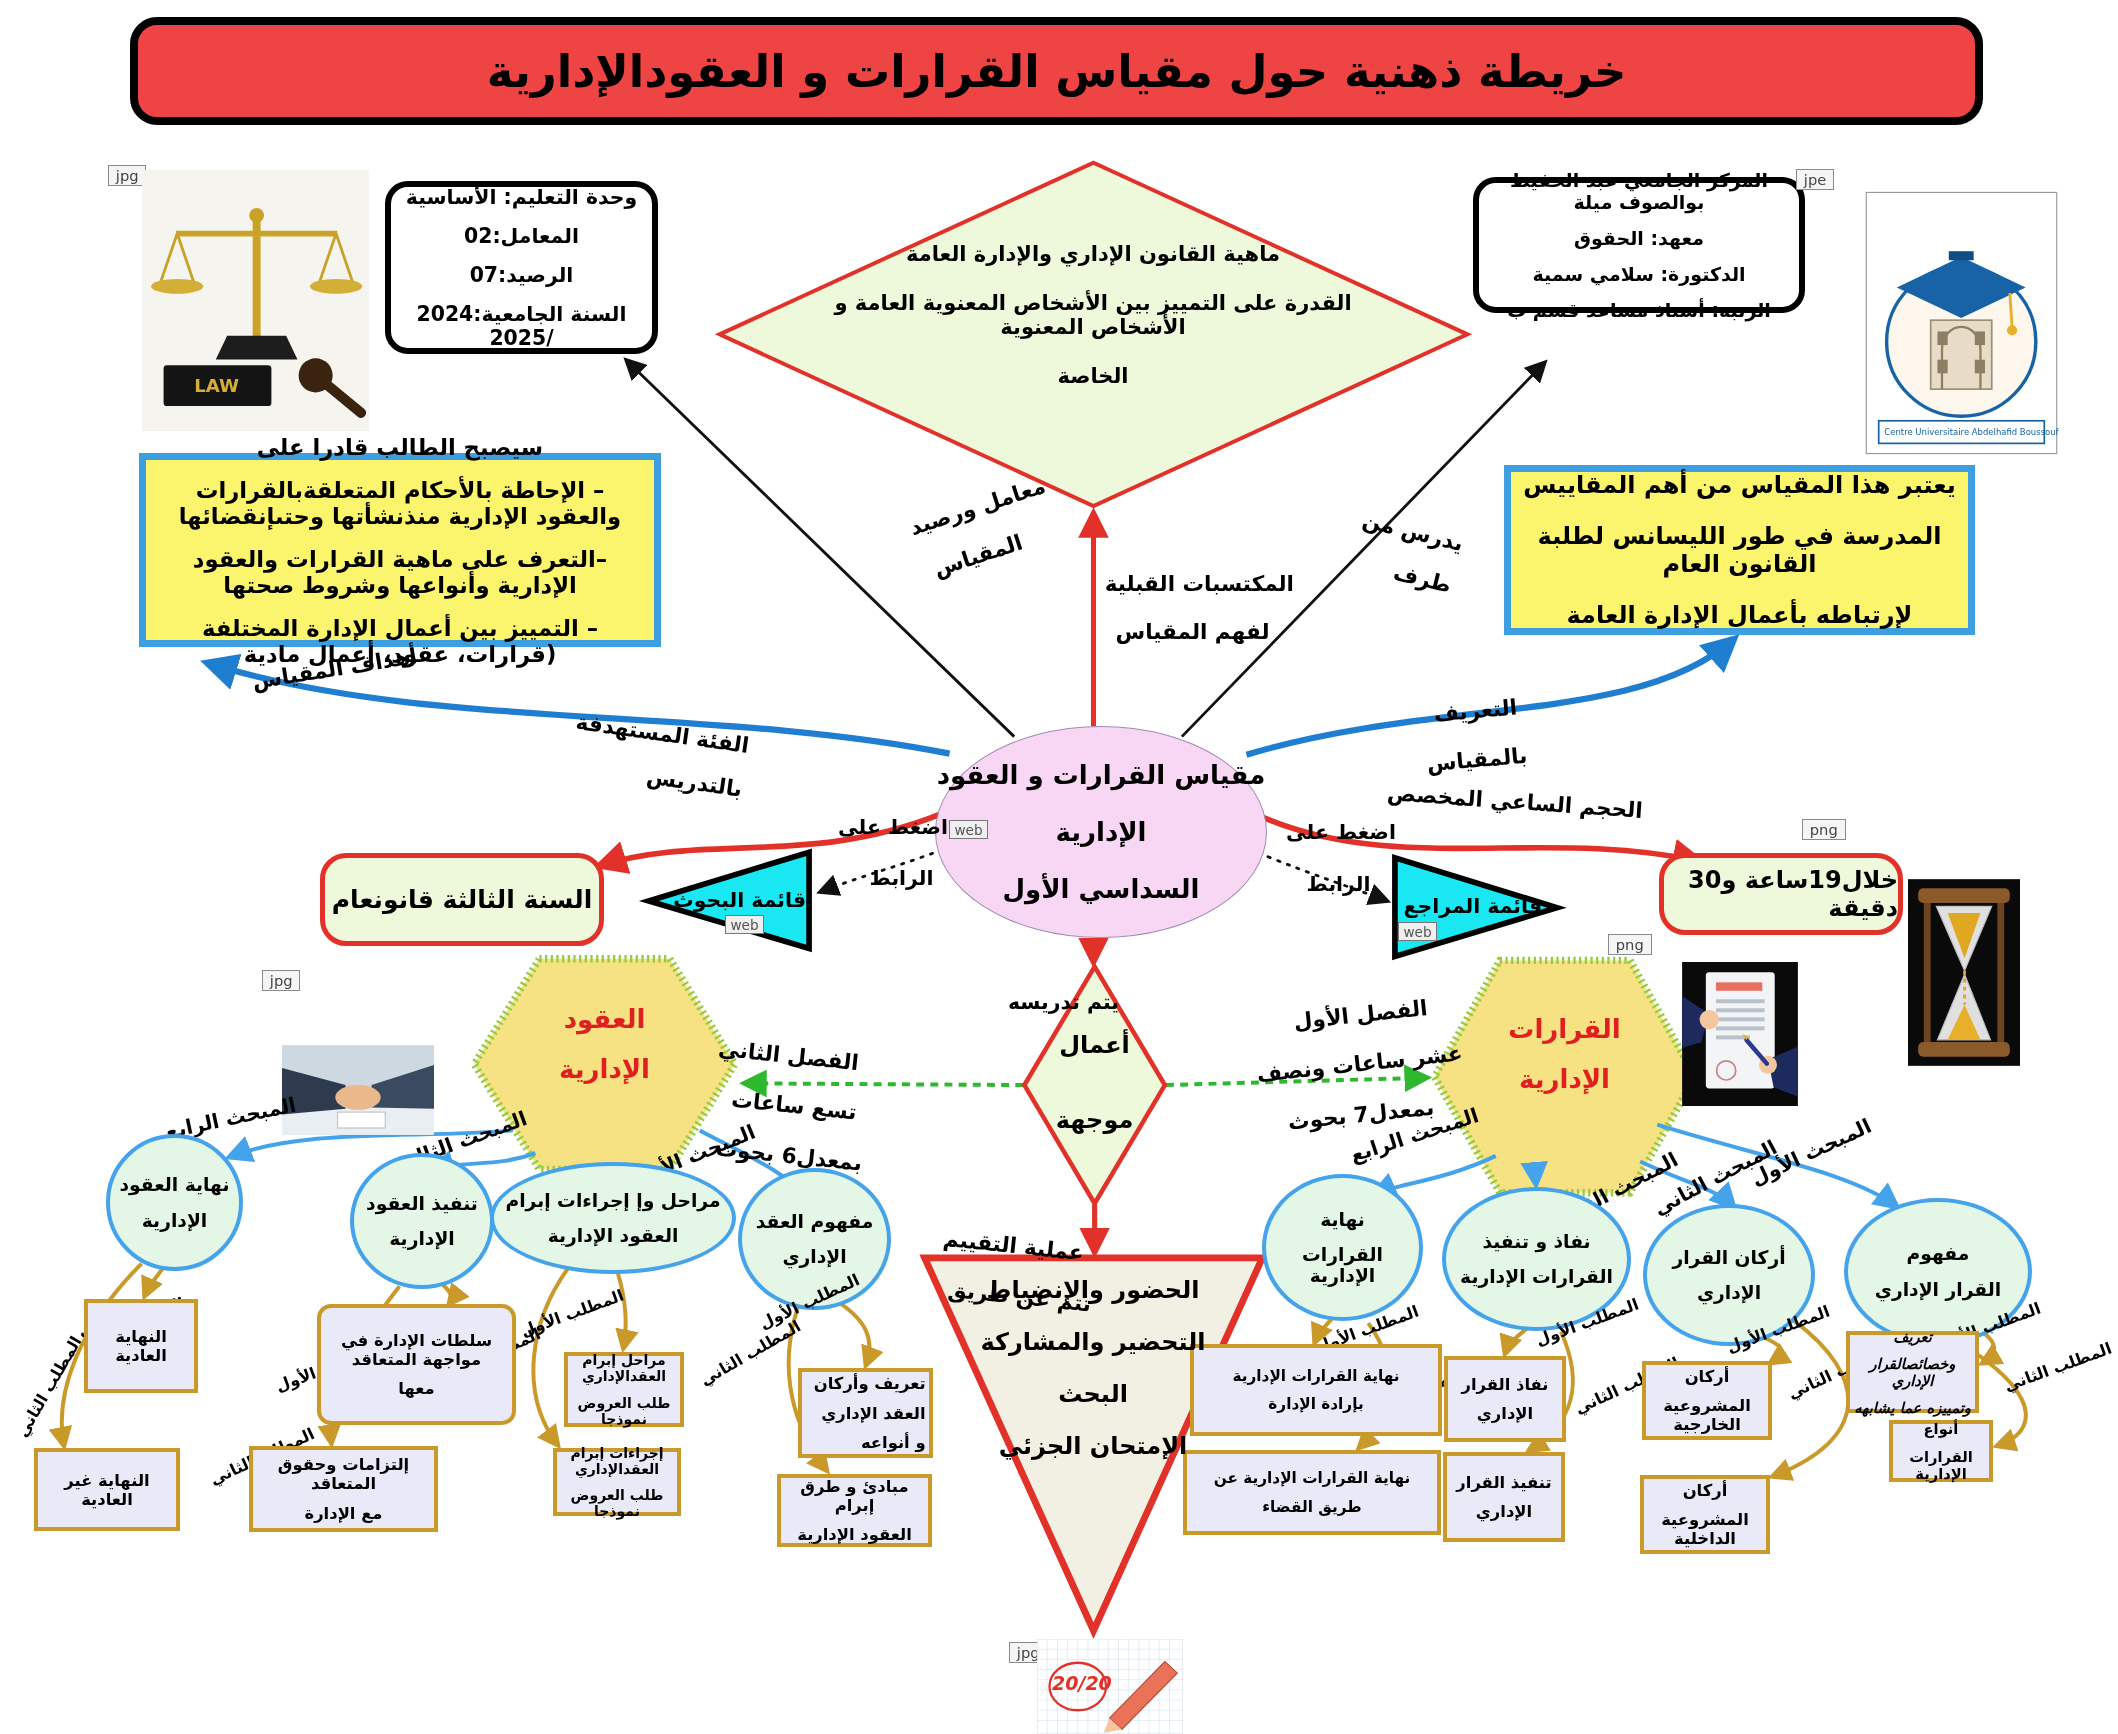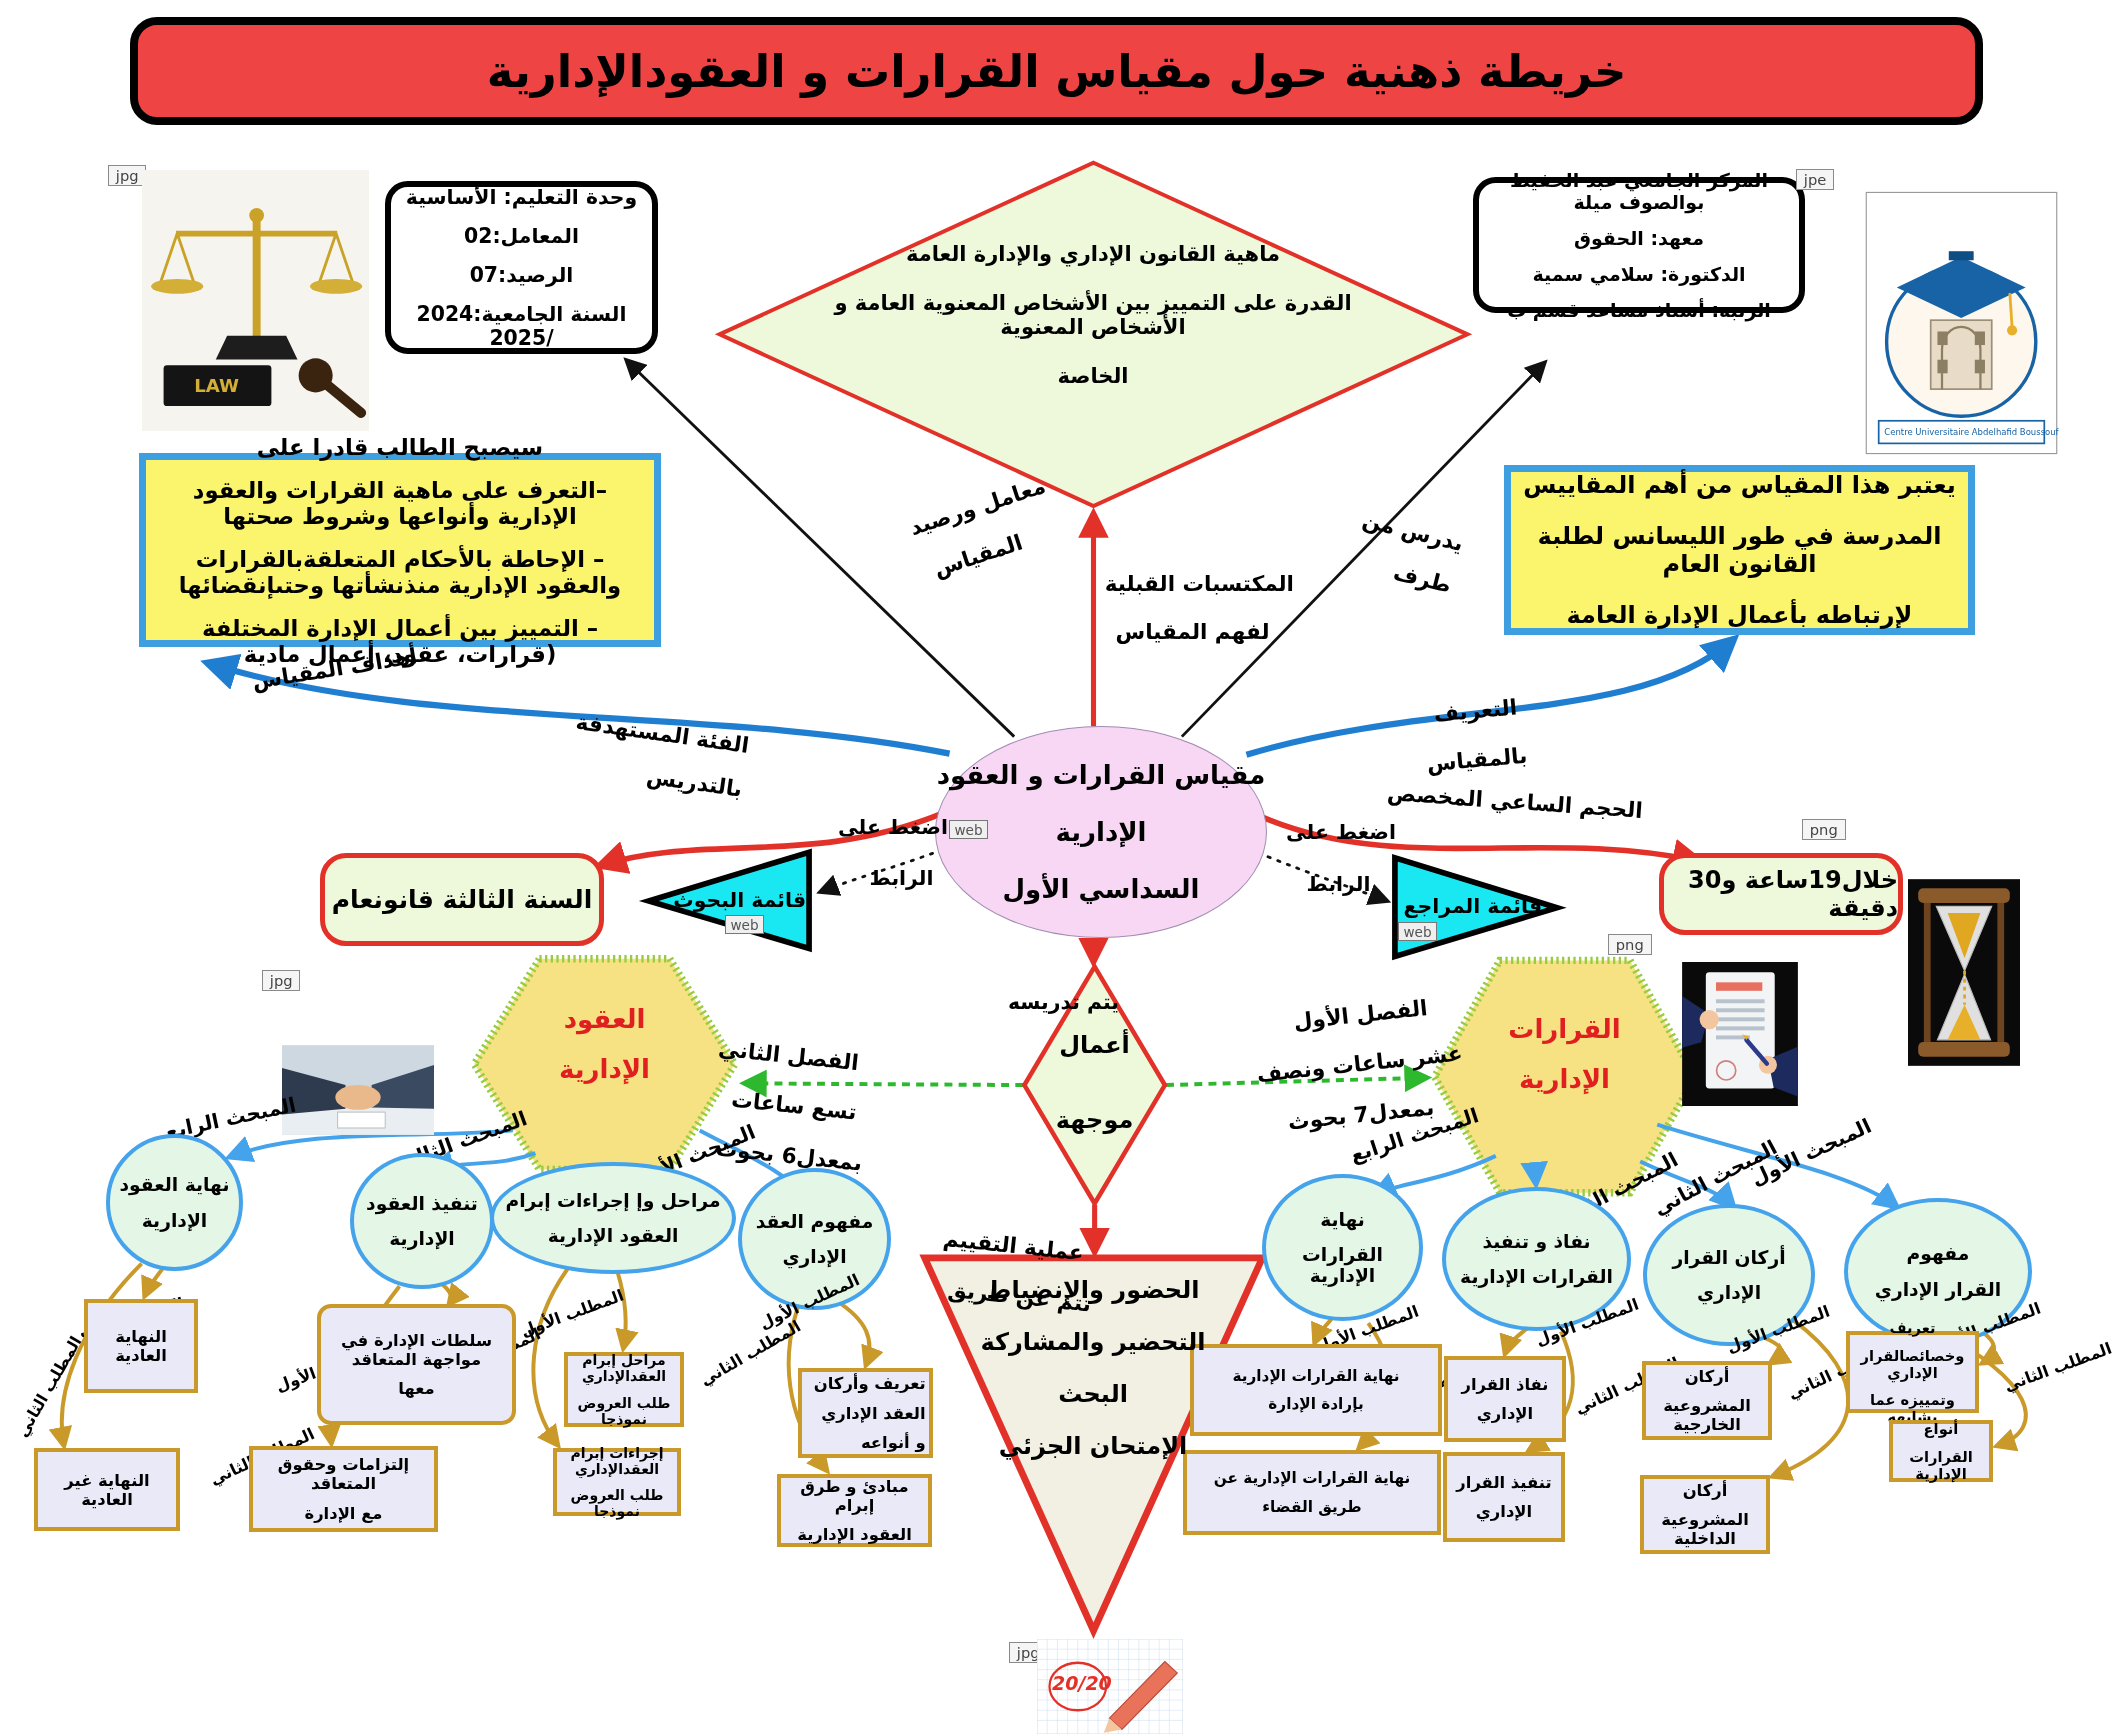--- a/index.html
+++ b/index.html
@@ -185,22 +185,22 @@
       <rect x="150" y="108" width="44" height="16" fill="#0f4d85"></rect>
       <path d="M258,182 L262,242" stroke="#e8b02a" stroke-width="5"></path>
         <circle cx="262" cy="248" r="9" fill="#e8b02a"></circle>
       <rect x="26" y="408" width="293" height="40" fill="#fff" stroke="#1763a6" stroke-width="3"></rect>
       <text x="36" y="434" font-size="15" fill="#1763a6" font-family="DejaVu Sans, sans-serif">Centre Universitaire Abdelhafid Boussouf MILA</text>
     </svg>
   </div>
 
   <div class="abs yellow-box ar" style="left:139px;top:453px;width:522px;height:194px;gap:17px;font-size:22.7px;">
     <div>سيصبح الطالب قادرا على</div>
+    <div>– الإحاطة بالأحكام المتعلقةبالقرارات والعقود الإدارية منذنشأتها وحتىإنقضائها</div>
     <div>–التعرف على ماهية القرارات والعقود الإدارية وأنواعها وشروط صحتها</div>
-    <div>– الإحاطة بالأحكام المتعلقةبالقرارات والعقود الإدارية منذنشأتها وحتىإنقضائها</div>
     <div>– التمييز بين أعمال الإدارة المختلفة (قرارات، عقود، أعمال مادية</div>
   </div>
 
   <div class="abs yellow-box ar" style="left:1504px;top:465px;width:471px;height:170px;">
     <div>يعتبر هذا المقياس من أهم المقاييس</div>
     <div>المدرسة في طور الليسانس لطلبة القانون العام</div>
     <div>لإرتباطه  بأعمال الإدارة العامة</div>
   </div>
 
   <div class="abs ellipse-main ar" style="left:935px;top:726px;width:332px;height:212px;">
@@ -408,21 +408,21 @@
     <div>إلتزامات وحقوق المتعاقد</div>
     <div>مع الإدارة</div>
   </div>
   <div class="abs leafbox ar" style="left:84px;top:1299px;width:114px;height:94px;">
     <div>النهاية العادية</div>
   </div>
   <div class="abs leafbox ar" style="left:34px;top:1448px;width:146px;height:83px;">
     <div>النهاية غير العادية</div>
   </div>
 
-  <div class="abs leafbox ar" style="left:1846px;top:1331px;width:133px;height:82px;font-size:14.7px;">
+  <div class="abs leafbox ar" style="left:1846px;top:1331px;width:133px;height:82px;font-size:14.7px;font-style:italic;">
     <div>تعريف</div>
     <div>وخصائصالقرار الإداري</div>
     <div>وتمييزه عما يشابهه</div>
   </div>
   <div class="abs leafbox ar" style="left:1889px;top:1420px;width:104px;height:62px;font-size:14.7px;">
     <div>أنواع</div>
     <div>القرارات الإدارية</div>
   </div>
   <div class="abs leafbox ar" style="left:1642px;top:1361px;width:130px;height:79px;">
     <div>أركان</div>

